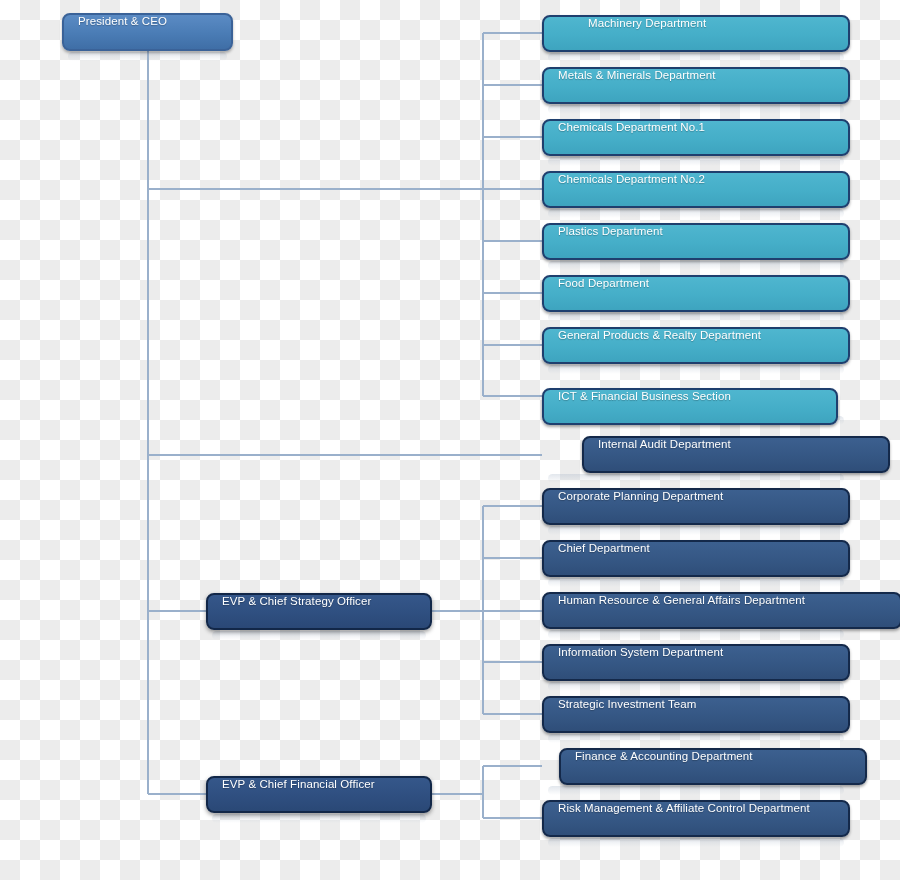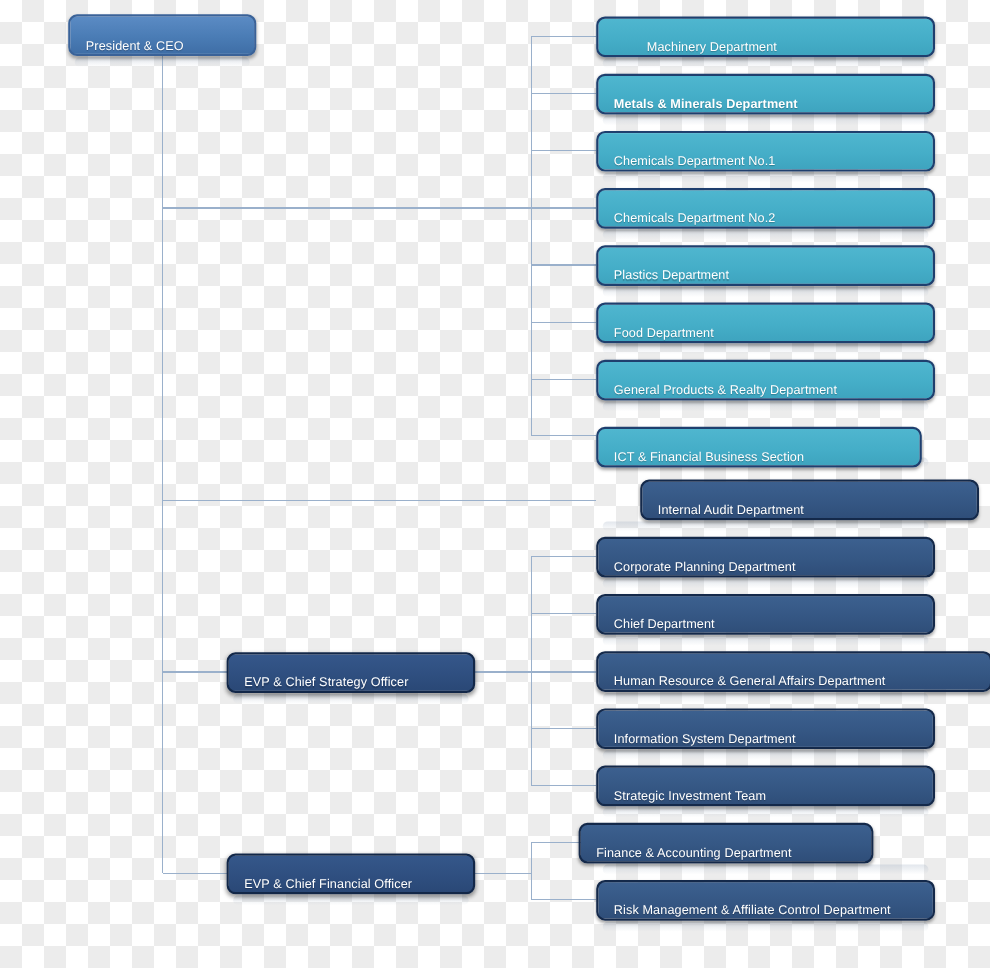--- a/index.html
+++ b/index.html
@@ -29,21 +29,21 @@
     left: 0; top: 0;
     width: 900px; height: 880px;
     pointer-events: none;
   }
 
   
   .node {
     position: absolute;
     box-sizing: border-box;
     display: flex;
-    align-items: flex-end;
+    align-items: flex-start;
     border-radius: 8px;
     color: #ffffff;
     font-size: 11.5px;
     letter-spacing: .1px;
     padding-left: 14px;
     padding-right: 8px;
     white-space: nowrap;
     overflow: hidden;
   }
   .node .lbl {
@@ -129,21 +129,21 @@
   <div id="nodes">
       <div class="reflect" style="left: 68px; top: 52px; width: 159px; height: 9px;"></div>
       <div class="node ceo" style="left: 62px; top: 13px; width: 171px; height: 38px;">
         <span class="lbl">President &amp; CEO</span>
       </div>
       <div class="reflect" style="left: 548px; top: 53px; width: 296px; height: 9px;"></div>
       <div class="node teal" style="left: 542px; top: 15px; width: 308px; height: 37px; padding-left: 44px;">
         <span class="lbl">Machinery Department</span>
       </div>
       <div class="reflect" style="left: 548px; top: 105px; width: 296px; height: 9px;"></div>
-      <div class="node teal" style="left: 542px; top: 67px; width: 308px; height: 37px; font-weight: bold;">
+      <div class="node teal" style="left: 542px; top: 67px; width: 308px; height: 37px;">
         <span class="lbl">Metals &amp; Minerals Department</span>
       </div>
       <div class="reflect" style="left: 548px; top: 157px; width: 296px; height: 9px;"></div>
       <div class="node teal" style="left: 542px; top: 119px; width: 308px; height: 37px;">
         <span class="lbl">Chemicals Department No.1</span>
       </div>
       <div class="reflect" style="left: 548px; top: 209px; width: 296px; height: 9px;"></div>
       <div class="node teal" style="left: 542px; top: 171px; width: 308px; height: 37px;">
         <span class="lbl">Chemicals Department No.2</span>
       </div>
@@ -181,21 +181,21 @@
       </div>
       <div class="reflect" style="left: 548px; top: 682px; width: 296px; height: 9px;"></div>
       <div class="node navy" style="left: 542px; top: 644px; width: 308px; height: 37px;">
         <span class="lbl">Information System Department</span>
       </div>
       <div class="reflect" style="left: 548px; top: 734px; width: 296px; height: 9px;"></div>
       <div class="node navy" style="left: 542px; top: 696px; width: 308px; height: 37px;">
         <span class="lbl">Strategic Investment Team</span>
       </div>
       <div class="reflect" style="left: 548px; top: 786px; width: 296px; height: 9px;"></div>
-      <div class="node navy" style="left: 526px; top: 748px; width: 268px; height: 37px;">
+      <div class="node navy" style="left: 559px; top: 748px; width: 308px; height: 37px;">
         <span class="lbl">Finance &amp; Accounting Department</span>
       </div>
       <div class="reflect" style="left: 548px; top: 838px; width: 296px; height: 9px;"></div>
       <div class="node navy" style="left: 542px; top: 800px; width: 308px; height: 37px;">
         <span class="lbl">Risk Management &amp; Affiliate Control Department</span>
       </div>
       <div class="reflect" style="left: 212px; top: 631px; width: 214px; height: 9px;"></div>
       <div class="node evp" style="left: 206px; top: 593px; width: 226px; height: 37px;">
         <span class="lbl">EVP &amp; Chief Strategy Officer</span>
       </div>

